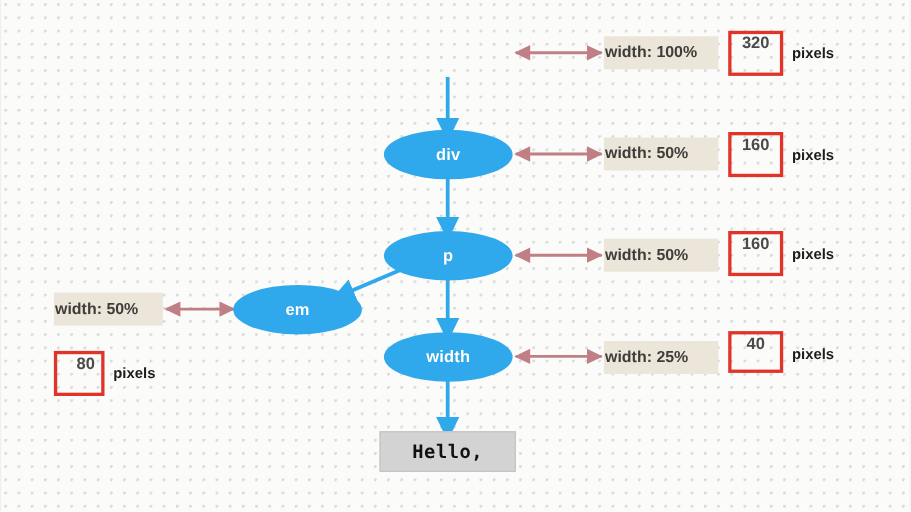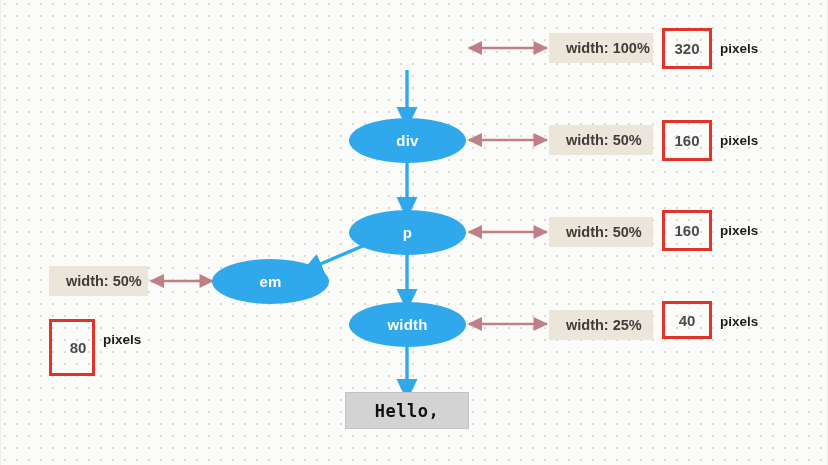--- a/index.html
+++ b/index.html
@@ -50,30 +50,30 @@
   
   .width-label {
     position: absolute;
     display: flex;
     align-items: center;
     background: #ece5da;
     color: #3f3d3a;
     font-weight: bold;
     font-size: 14.5px;
     height: 30px;
-    padding: 0 17px;
+    padding: 0 1px;
     box-sizing: border-box;
     white-space: nowrap;
   }
 
   
   .px-box {
     position: absolute;
     display: flex;
-    align-items: center;
+    align-items: flex-start;
     justify-content: center;
     border: 3px solid #e0342a;
     background: transparent;
     color: #4a4a4a;
     font-weight: bold;
     font-size: 15px;
     box-sizing: border-box;
   }
 
   .px-unit {
@@ -185,18 +185,18 @@
     <span>width: 25%</span>
   </div>
   <div class="px-box" style="left:661px; top:301px; width:50px; height:38px;">
     <span>40</span>
   </div>
   <div class="px-unit" style="left:719px; top:314px;">pixels</div>
 
   <div class="width-label" style="left:48px; top:266px; width:99px;">
     <span>width: 50%</span>
   </div>
-  <div class="px-box" style="left:48px; top:319px; width:46px; height:57px;padding-left:12px;">
+  <div class="px-box" style="left:48px; top:319px; width:46px; height:41px;padding-left:12px;">
     <span>80</span>
   </div>
   <div class="px-unit" style="left:102px; top:332px;">pixels</div>
 
 </div>
 
 </body></html>

